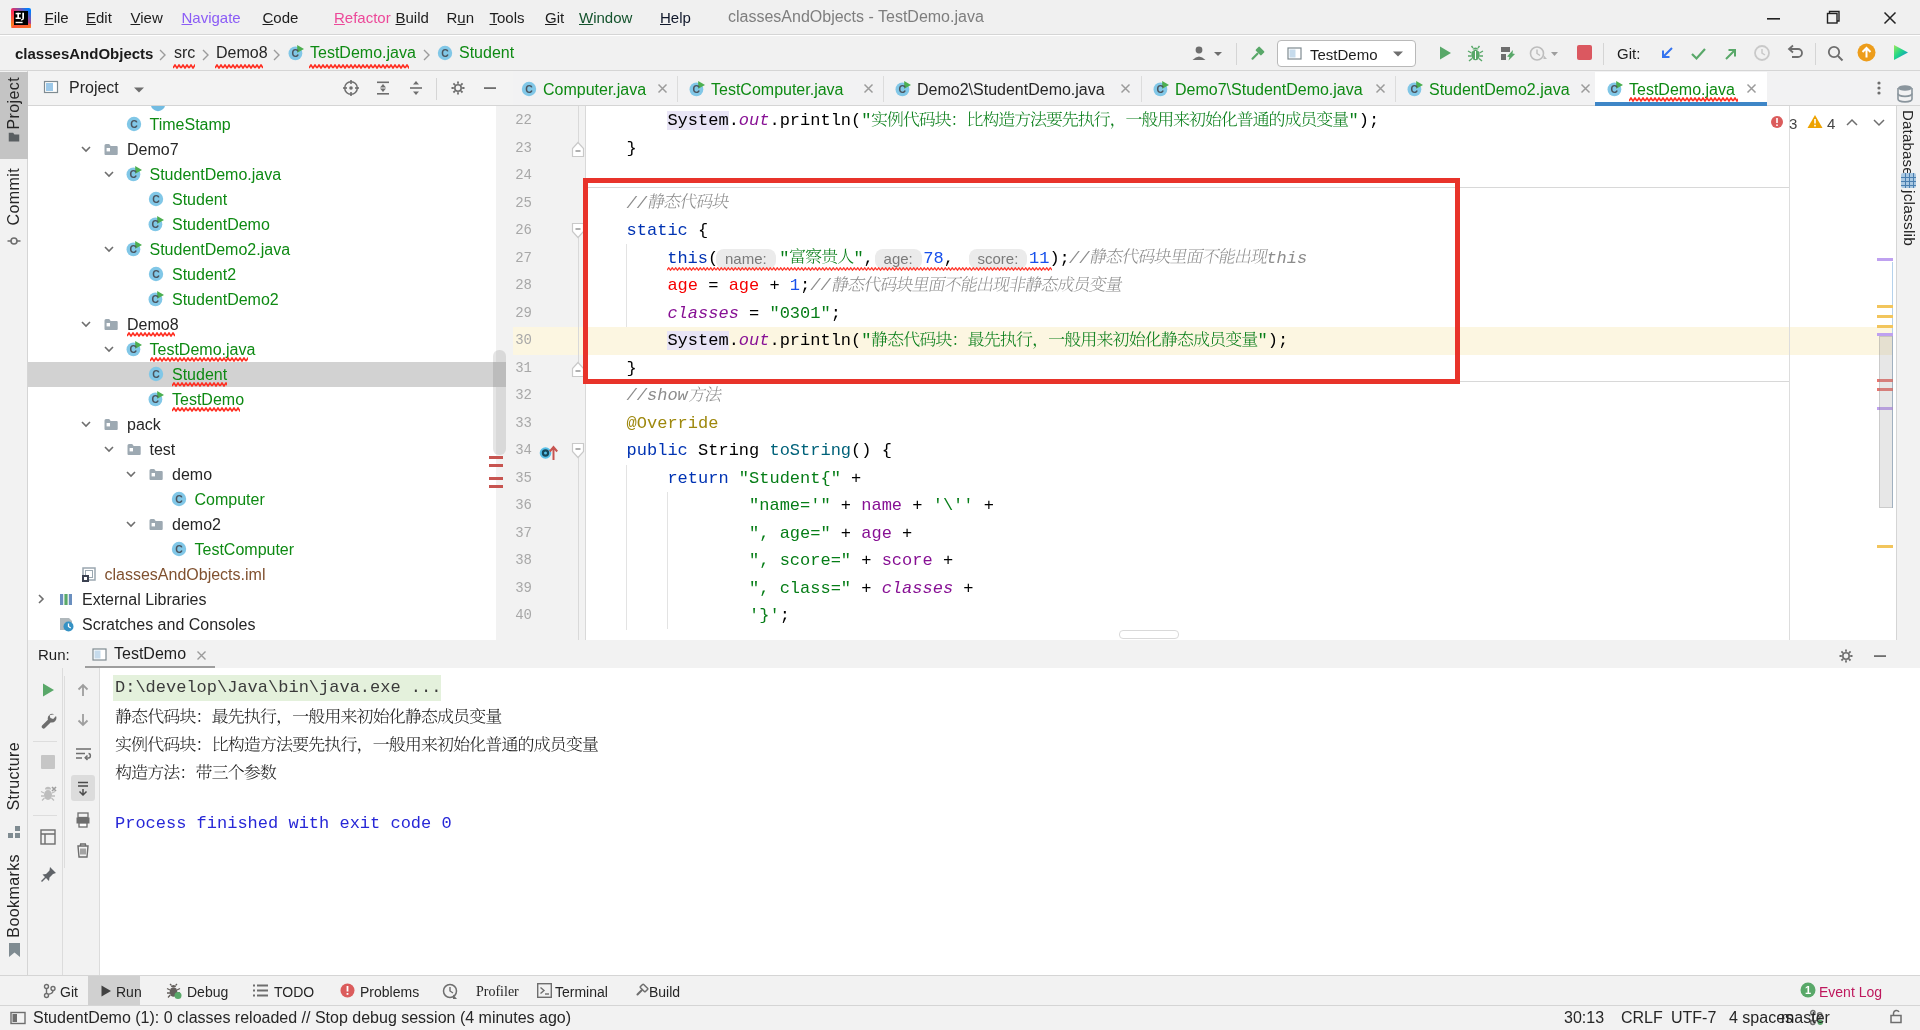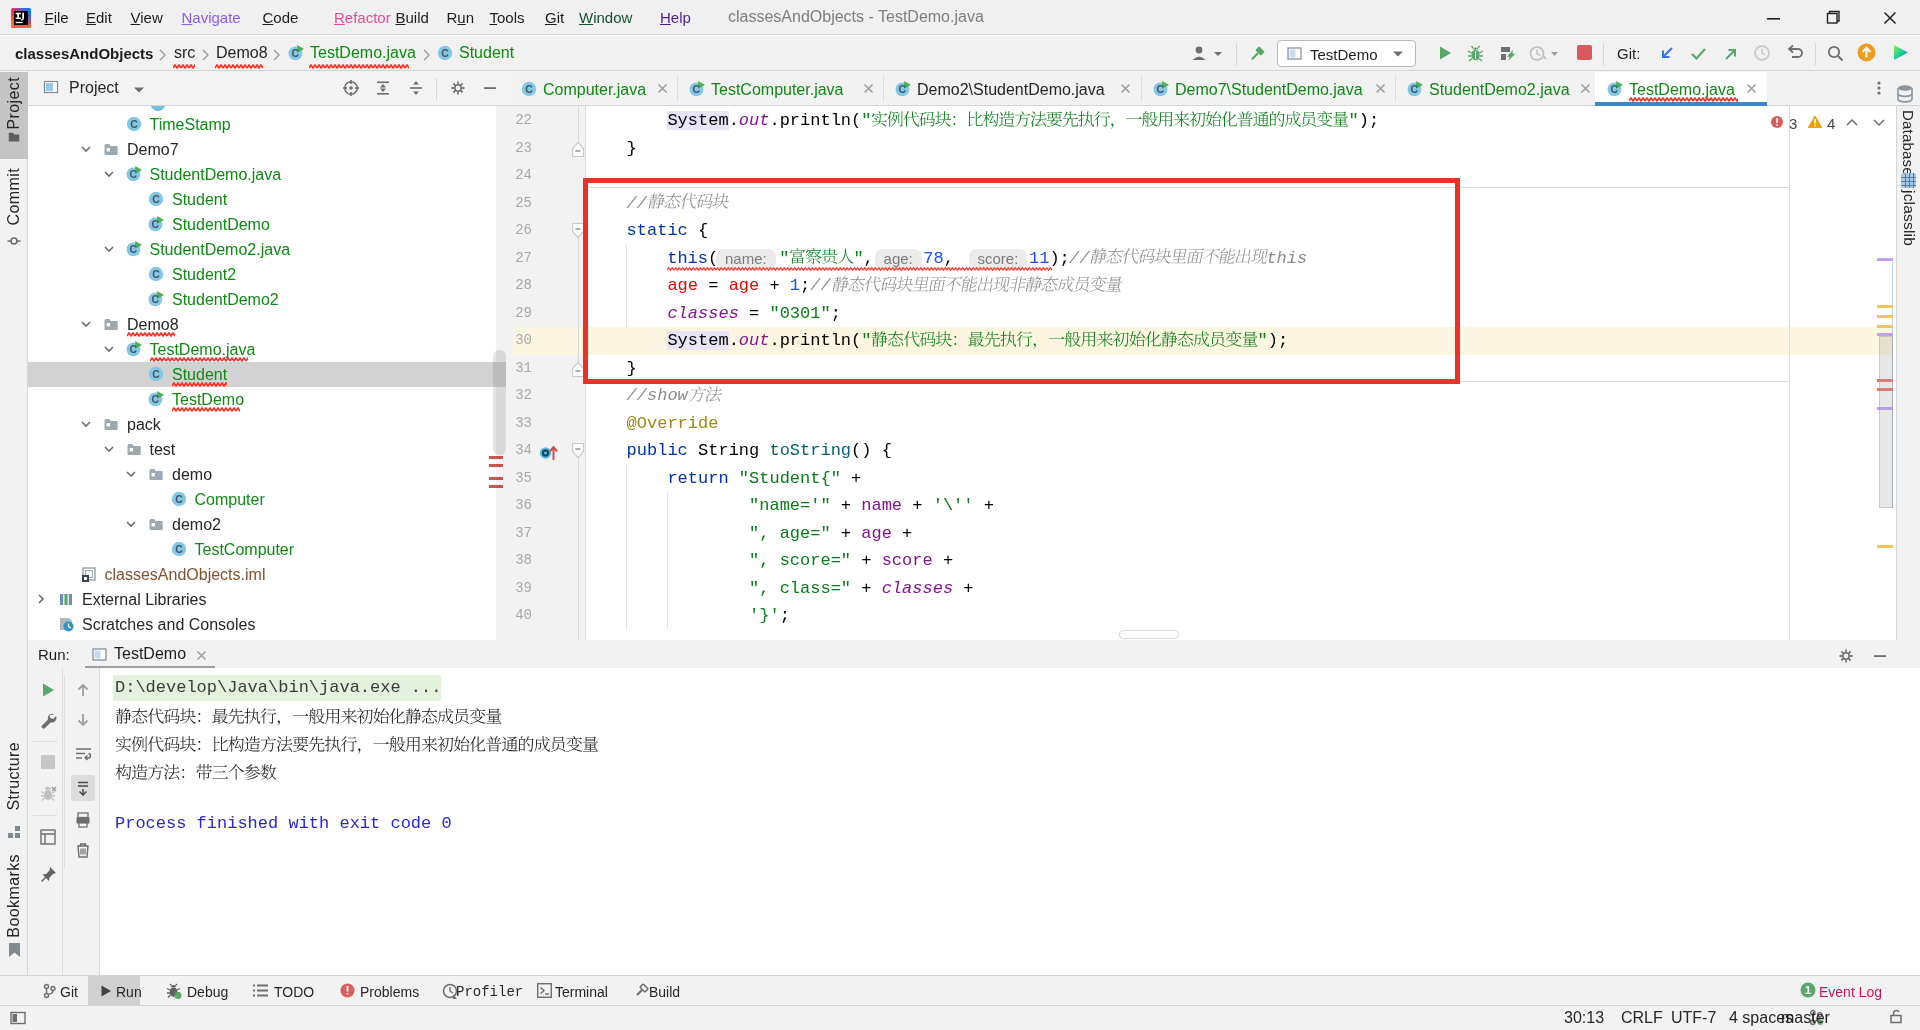--- a/index.html
+++ b/index.html
@@ -107,21 +107,21 @@
     <div class="a ui" style="left:86px;top:9px;color:#1D1D1D"><span style="text-decoration:underline">E</span>dit</div>
     <div class="a ui" style="left:130.5px;top:9px;color:#1D1D1D"><span style="text-decoration:underline">V</span>iew</div>
     <div class="a ui" style="left:181.5px;top:9px;color:#8b5cf6"><span style="text-decoration:underline">N</span>avigate</div>
     <div class="a ui" style="left:262.5px;top:9px;color:#1D1D1D"><span style="text-decoration:underline">C</span>ode</div>
     <div class="a ui" style="left:334px;top:9px;color:#ec4899"><span style="text-decoration:underline">R</span>efactor</div>
     <div class="a ui" style="left:395.5px;top:9px;color:#1D1D1D"><span style="text-decoration:underline">B</span>uild</div>
     <div class="a ui" style="left:446.5px;top:9px;color:#1D1D1D">R<span style="text-decoration:underline">u</span>n</div>
     <div class="a ui" style="left:489.5px;top:9px;color:#1D1D1D"><span style="text-decoration:underline">T</span>ools</div>
     <div class="a ui" style="left:545px;top:9px;color:#1D1D1D"><span style="text-decoration:underline">G</span>it</div>
     <div class="a ui" style="left:579px;top:9px;color:#14532d"><span style="text-decoration:underline">W</span>indow</div>
-    <div class="a ui" style="left:660px;top:9px;color:#4c1d95"><span style="text-decoration:underline">H</span>elp</div>
+    <div class="a ui" style="left:660px;top:9px;color:#0f172a"><span style="text-decoration:underline">H</span>elp</div>
     <div class="a ui" style="left:728px;top:8px;color:#7E7E7E;font-size:16px">classesAndObjects - TestDemo.java</div>
     <svg class="a" style="left:1767px;top:10px" width="140" height="16" viewBox="0 0 140 16">
       <rect x="0" y="8" width="13" height="1.6" fill="#222"></rect>
       <rect x="60.5" y="3.5" width="9.5" height="9.5" fill="none" stroke="#222" stroke-width="1.4"></rect>
       <path d="M62.5 3.5 v-2 h9.5 v9.5 h-2" fill="none" stroke="#222" stroke-width="1.4"></path>
       <path d="M117.5 2.5 L128.5 13.5 M128.5 2.5 L117.5 13.5" stroke="#222" stroke-width="1.5"></path>
     </svg>
     <div class="a" style="left:0;top:36px;width:1920px;height:35px;background:#F1F1F1;border-bottom:1px solid #D5D5D5"></div>
     <div class="a ui" style="left:15px;top:45px;font-weight:bold;color:#1A1A1A">classesAndObjects</div>
     <svg class="a" style="left:158px;top:46px" width="9" height="18" viewBox="0 0 9 18">
@@ -977,21 +977,21 @@
       <circle cx="7.5" cy="7.5" r="7" fill="#DB5C5C"></circle>
       <rect x="6.6" y="3" width="1.8" height="5.5" fill="#fff"></rect>
       <rect x="6.6" y="10" width="1.8" height="1.8" fill="#fff"></rect>
     </svg>
     <div class="a" style="left:360px;top:984px;font-family:'Liberation Sans',sans-serif;font-size:14px;color:#262626">Problems</div>
     <svg class="a" style="left:442px;top:983px" width="16" height="16">
       <circle cx="8" cy="8" r="6.5" fill="none" stroke="#6E6E6E" stroke-width="1.5"></circle>
       <path d="M8 4 v4 l3 2" stroke="#6E6E6E" stroke-width="1.4" fill="none"></path>
       <path d="M11 11.5 l4 4.5 l-4 0" fill="#6E6E6E"></path>
     </svg>
-    <div class="a" style="left:456px;top:984px;font-family:Liberation Mono, monospace;font-size:14px;color:#262626">Profiler</div>
+    <div class="a" style="left:476px;top:984px;font-family:Liberation Serif, serif;font-size:14px;color:#262626">Profiler</div>
     <svg class="a" style="left:537px;top:983px" width="15" height="15">
       <rect x="0.7" y="0.7" width="13.6" height="13.6" fill="none" stroke="#6E6E6E" stroke-width="1.4"></rect>
       <path d="M3.5 4.5 L7 7.5 L3.5 10.5" fill="none" stroke="#6E6E6E" stroke-width="1.4"></path>
       <path d="M8 11 h4" stroke="#6E6E6E" stroke-width="1.4"></path>
     </svg>
     <div class="a" style="left:555px;top:984px;font-family:'Liberation Sans',sans-serif;font-size:14px;color:#262626">Terminal</div>
     <svg class="a" style="left:633px;top:983px" width="16" height="16" viewBox="0 0 16 16">
       <g transform="rotate(45 8 8)">
         <rect x="4.5" y="1.5" width="7" height="4.5" rx="0.8" fill="none" stroke="#6E6E6E" stroke-width="1.5"></rect>
         <rect x="7" y="6" width="2" height="8" rx="1" fill="#6E6E6E"></rect>
@@ -1001,20 +1001,21 @@
     <svg class="a" style="left:1800px;top:982px" width="16" height="16">
       <circle cx="8" cy="8" r="7.5" fill="#59A869"></circle>
       <text x="8" y="12" font-family="Liberation Sans" font-size="11" font-weight="bold" fill="#fff" text-anchor="middle">1</text>
     </svg>
     <div class="a" style="left:1819px;top:984px;font-family:'Liberation Sans',sans-serif;font-size:14px;color:#be185d">Event Log</div>
     <div class="a" style="left:0;top:1006px;width:1920px;height:24px;background:#F2F2F2"></div>
     <svg class="a" style="left:10px;top:1010px" width="16" height="16">
       <rect x="1" y="2.5" width="14" height="11" fill="none" stroke="#6E6E6E" stroke-width="1.4"></rect>
       <rect x="2.5" y="4" width="4.5" height="8" fill="#6E6E6E"></rect>
     </svg>
+    <div class="a" style="left:33px;top:1009px;font-family:'Liberation Sans',sans-serif;font-size:16px;color:#262626">StudentDemo (1): 0 classes reloaded // Stop debug session (4 minutes ago)</div>
     <div class="a" style="left:1564px;top:1009px;font-family:'Liberation Sans',sans-serif;font-size:16px;color:#262626">30:13</div>
     <div class="a" style="left:1621px;top:1009px;font-family:'Liberation Sans',sans-serif;font-size:16px;color:#262626">CRLF</div>
     <div class="a" style="left:1671px;top:1009px;font-family:'Liberation Sans',sans-serif;font-size:16px;color:#262626">UTF-7</div>
     <div class="a" style="left:1729px;top:1009px;font-family:'Liberation Sans',sans-serif;font-size:16px;color:#262626">4 spaces</div>
     <svg class="a" style="left:1808px;top:1009px" width="16" height="17" viewBox="0 0 15 16">
       <circle cx="4.5" cy="3.5" r="2" fill="none" stroke="#6E6E6E" stroke-width="1.4"></circle>
       <circle cx="4.5" cy="12.5" r="2" fill="none" stroke="#6E6E6E" stroke-width="1.4"></circle>
       <circle cx="11" cy="5.5" r="2" fill="none" stroke="#6E6E6E" stroke-width="1.4"></circle>
       <path d="M4.5 5.5 v5 M11 7.5 q0 3 -4.5 3.8" fill="none" stroke="#6E6E6E" stroke-width="1.4"></path>
       <circle cx="11.5" cy="12.5" r="2.5" fill="#59A869"></circle>

